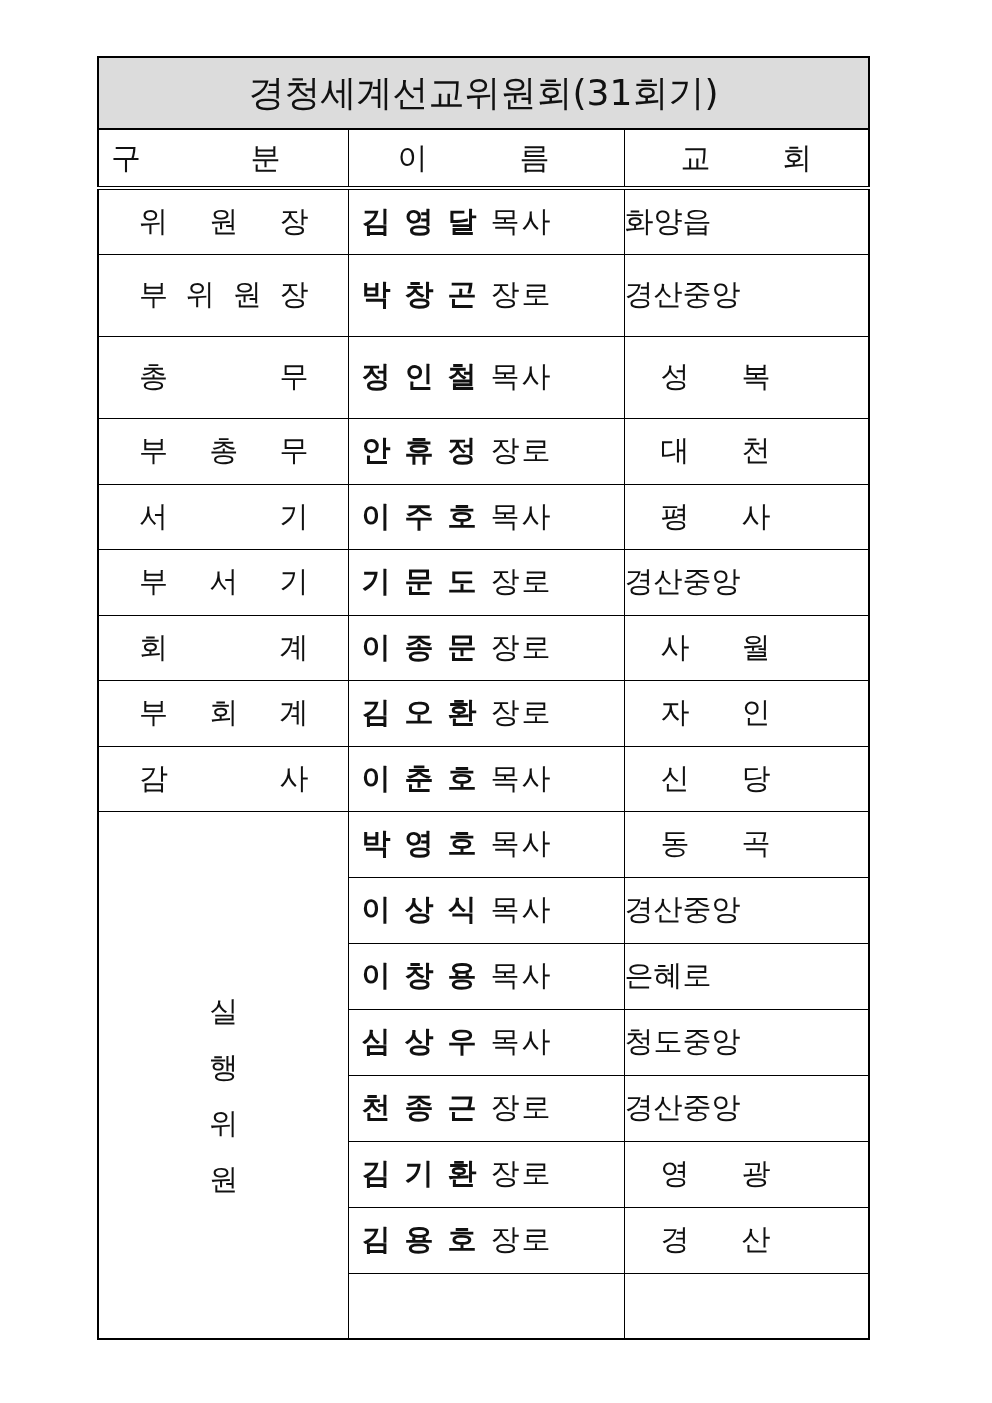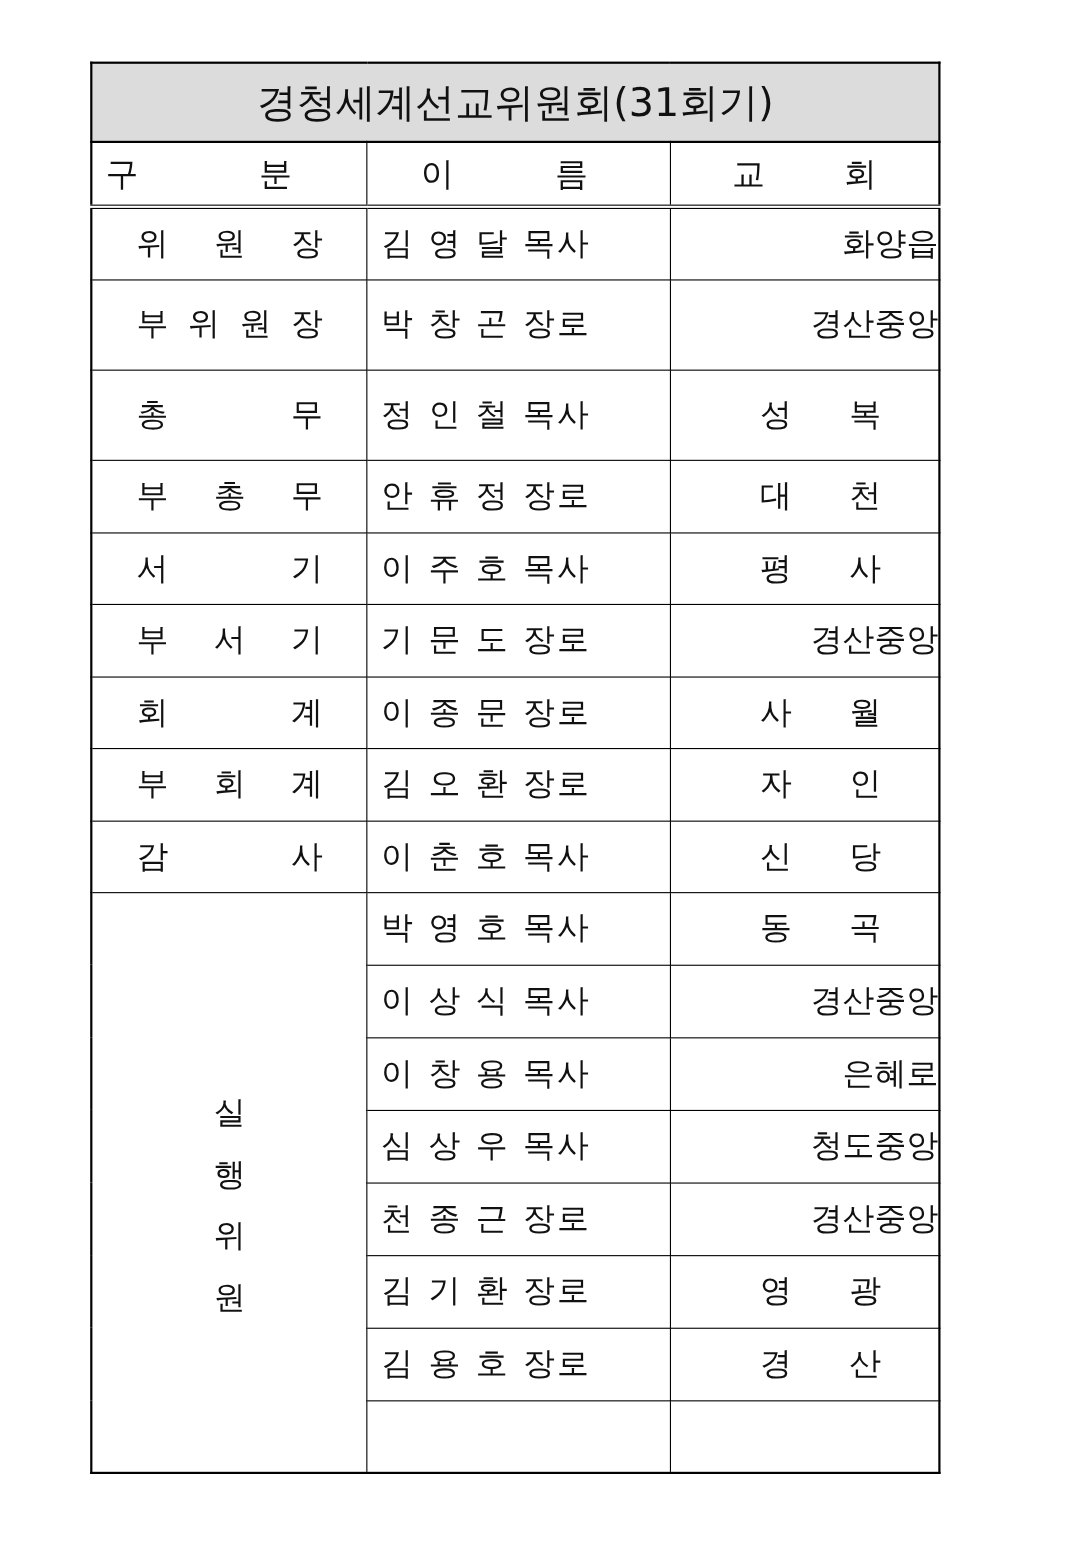--- a/index.html
+++ b/index.html
@@ -1,29 +1,29 @@
 <!DOCTYPE html>
 <html><head>
 <meta charset="utf-8">
 <style>
   html, body { margin: 0; padding: 0; background: #ffffff; }
   body { width: 992px; height: 1403px; position: relative; font-family: "DejaVu Sans", sans-serif; color: #111; }
-  .page { position: absolute; left: 82px; top: 56px; width: 773px; }
+  .page { position: absolute; left: 97px; top: 56px; width: 773px; }
   table { border-collapse: collapse; width: 773px; table-layout: fixed; }
   td { border: 1.5px solid #000; padding: 0; font-size: 29px; vertical-align: middle; }
   .title-cell { background: #dcdcdc; height: 70px; text-align: center; font-size: 36px; border: 2px solid #000; border-bottom: 2px solid #000; }
   .hdr td { height: 56px; border-bottom: 4px double #000; }
   .c1 { width: 250px; }
   .c2 { width: 274px; }
   .c3 { width: 244px; }
   .role { display: flex; justify-content: space-between; padding: 0 40px 0 40px; }
   .name { padding-left: 12px; letter-spacing: 0; }
-  .name .nm { font-weight: normal; letter-spacing: 14px; }
+  .name .nm { font-weight: bold; letter-spacing: 14px; }
   .name .tl { letter-spacing: 2px; font-family: Liberation Mono, monospace; }
-  .church { text-align: right; }
+  .church { text-align: left; }
   .church.sp { letter-spacing: 52px; padding-left: 36px; }
   .hdr .h1 { display: flex; justify-content: space-between; padding: 0 68px 0 12px; font-size: 30px; }
   .hdr .h2 { display: flex; justify-content: space-between; padding: 0 74px 0 48px; font-size: 30px; }
   .hdr .h3 { display: flex; justify-content: space-between; padding: 0 56px 0 56px; font-size: 30px; }
   .vert { text-align: center; font-size: 29px; line-height: 56px; }
   .outer { border: 2px solid #000; }
 </style>
 </head>
 <body>
 

